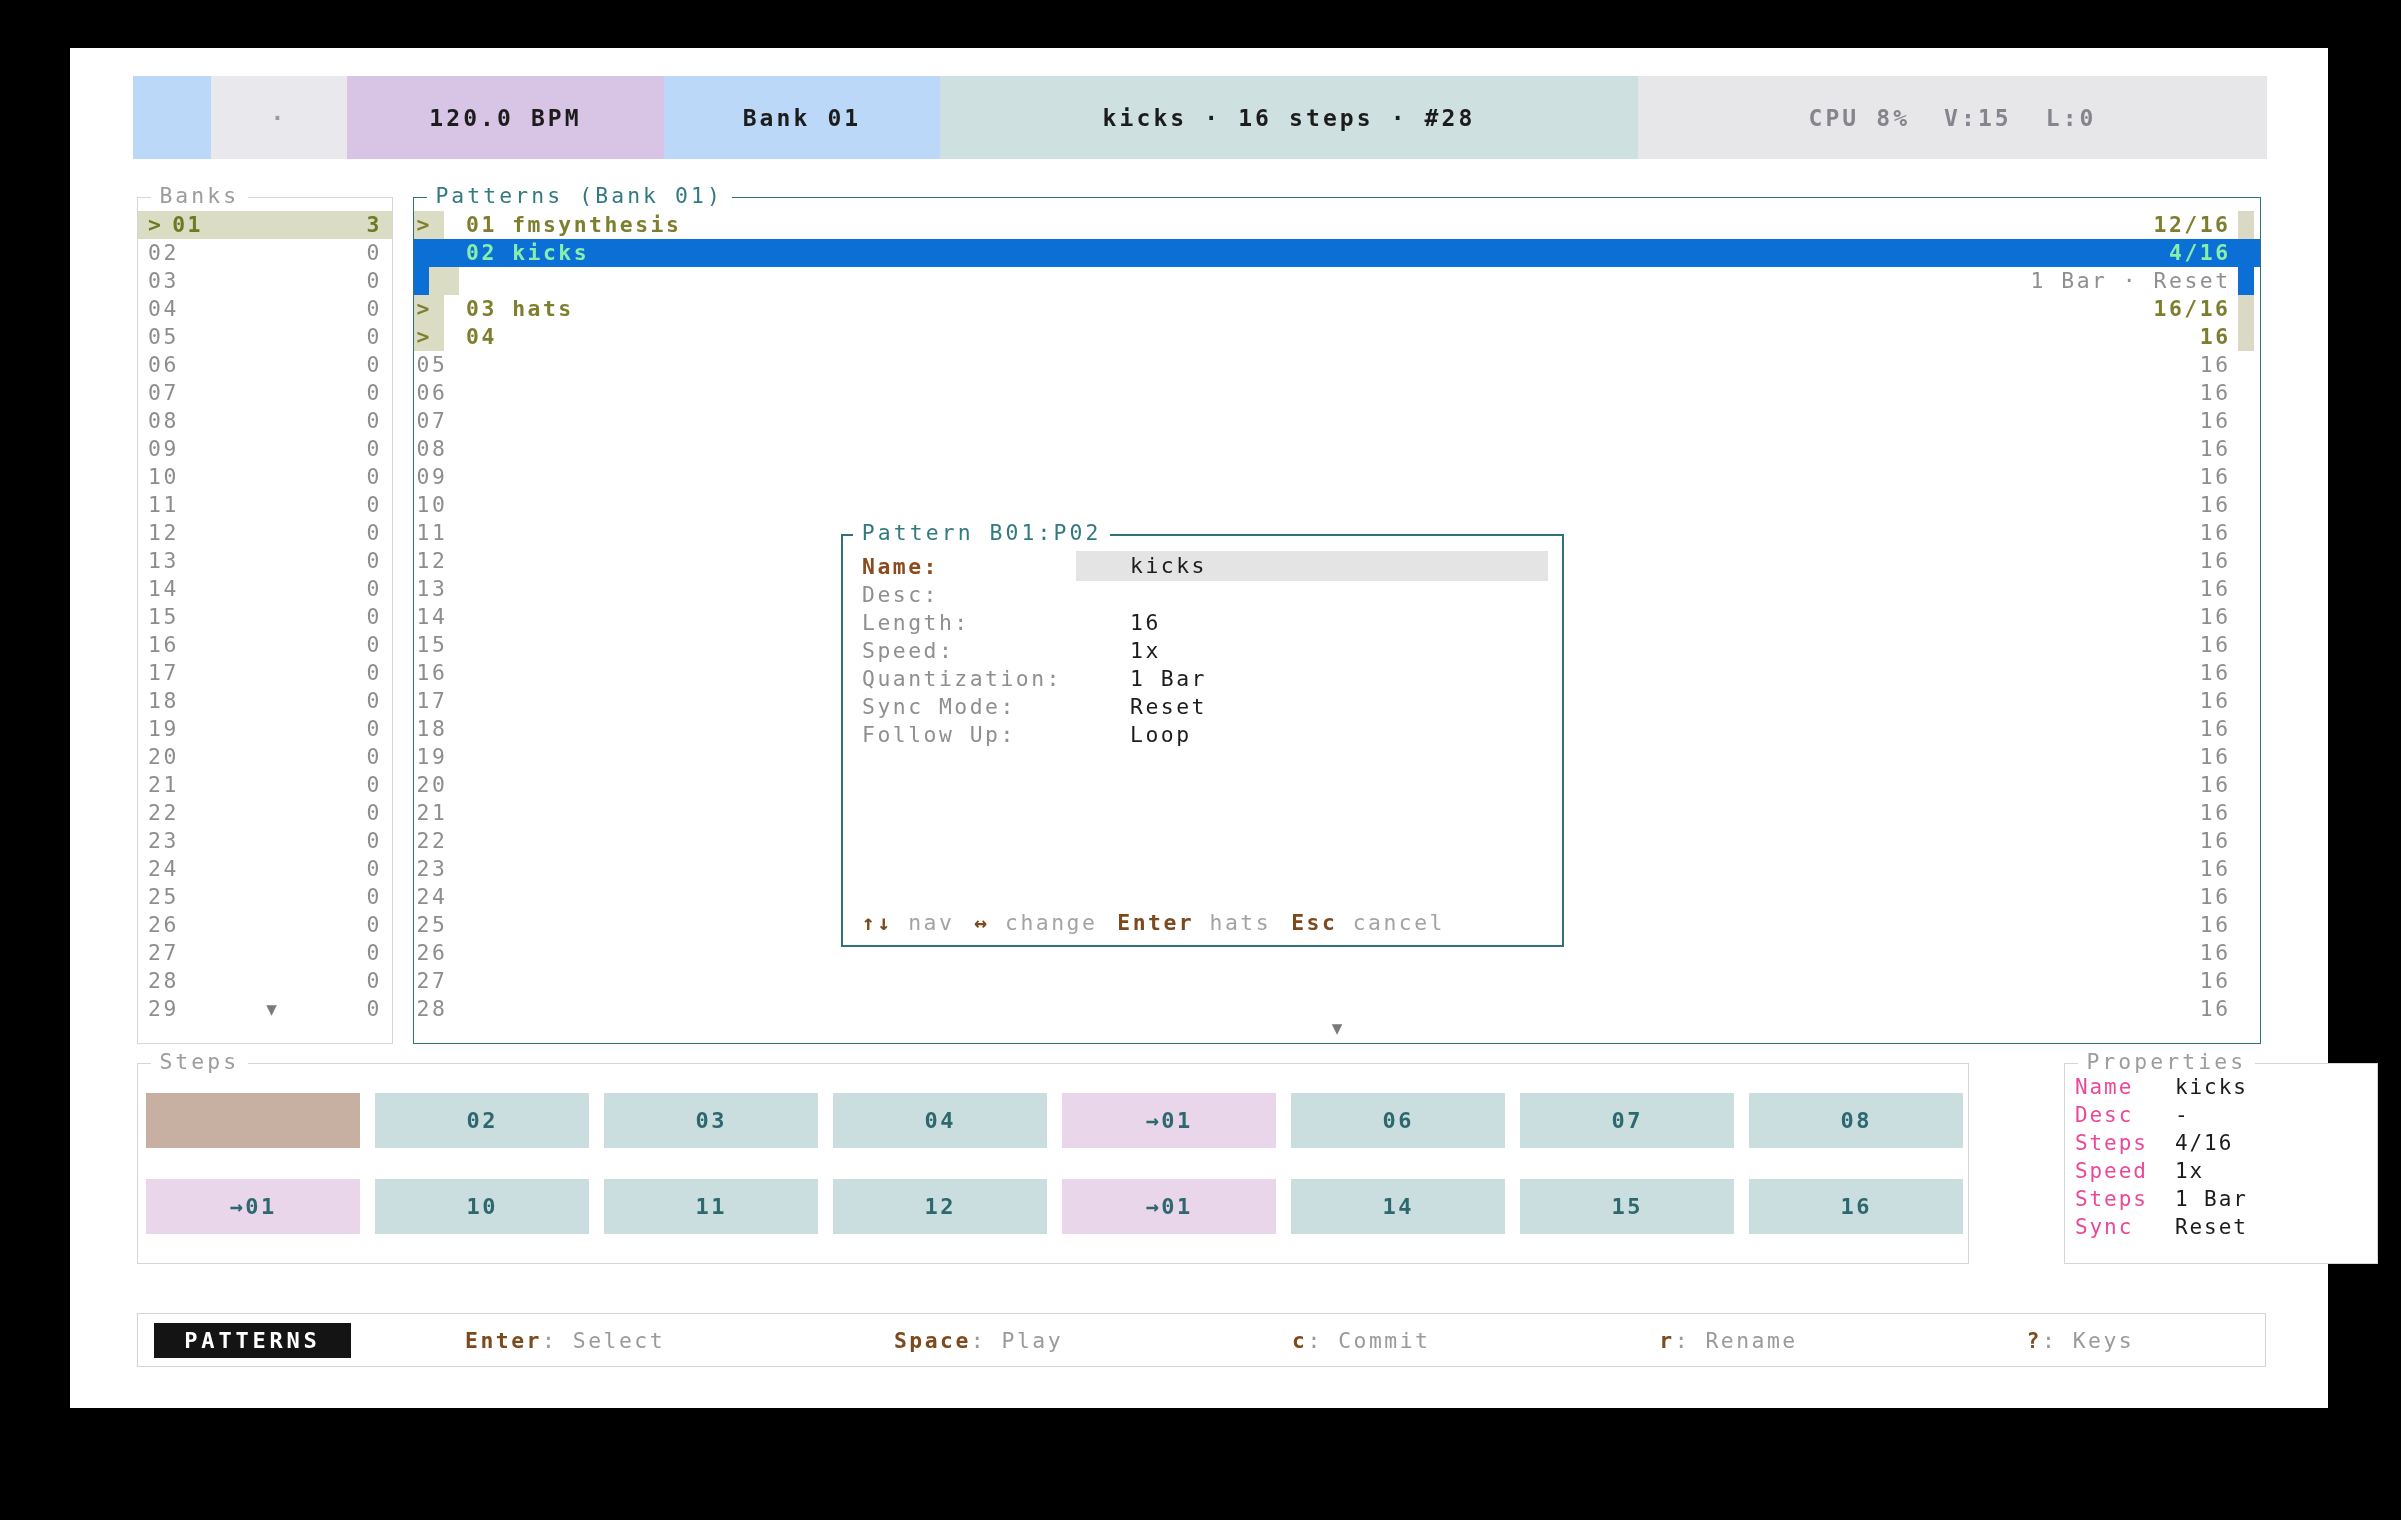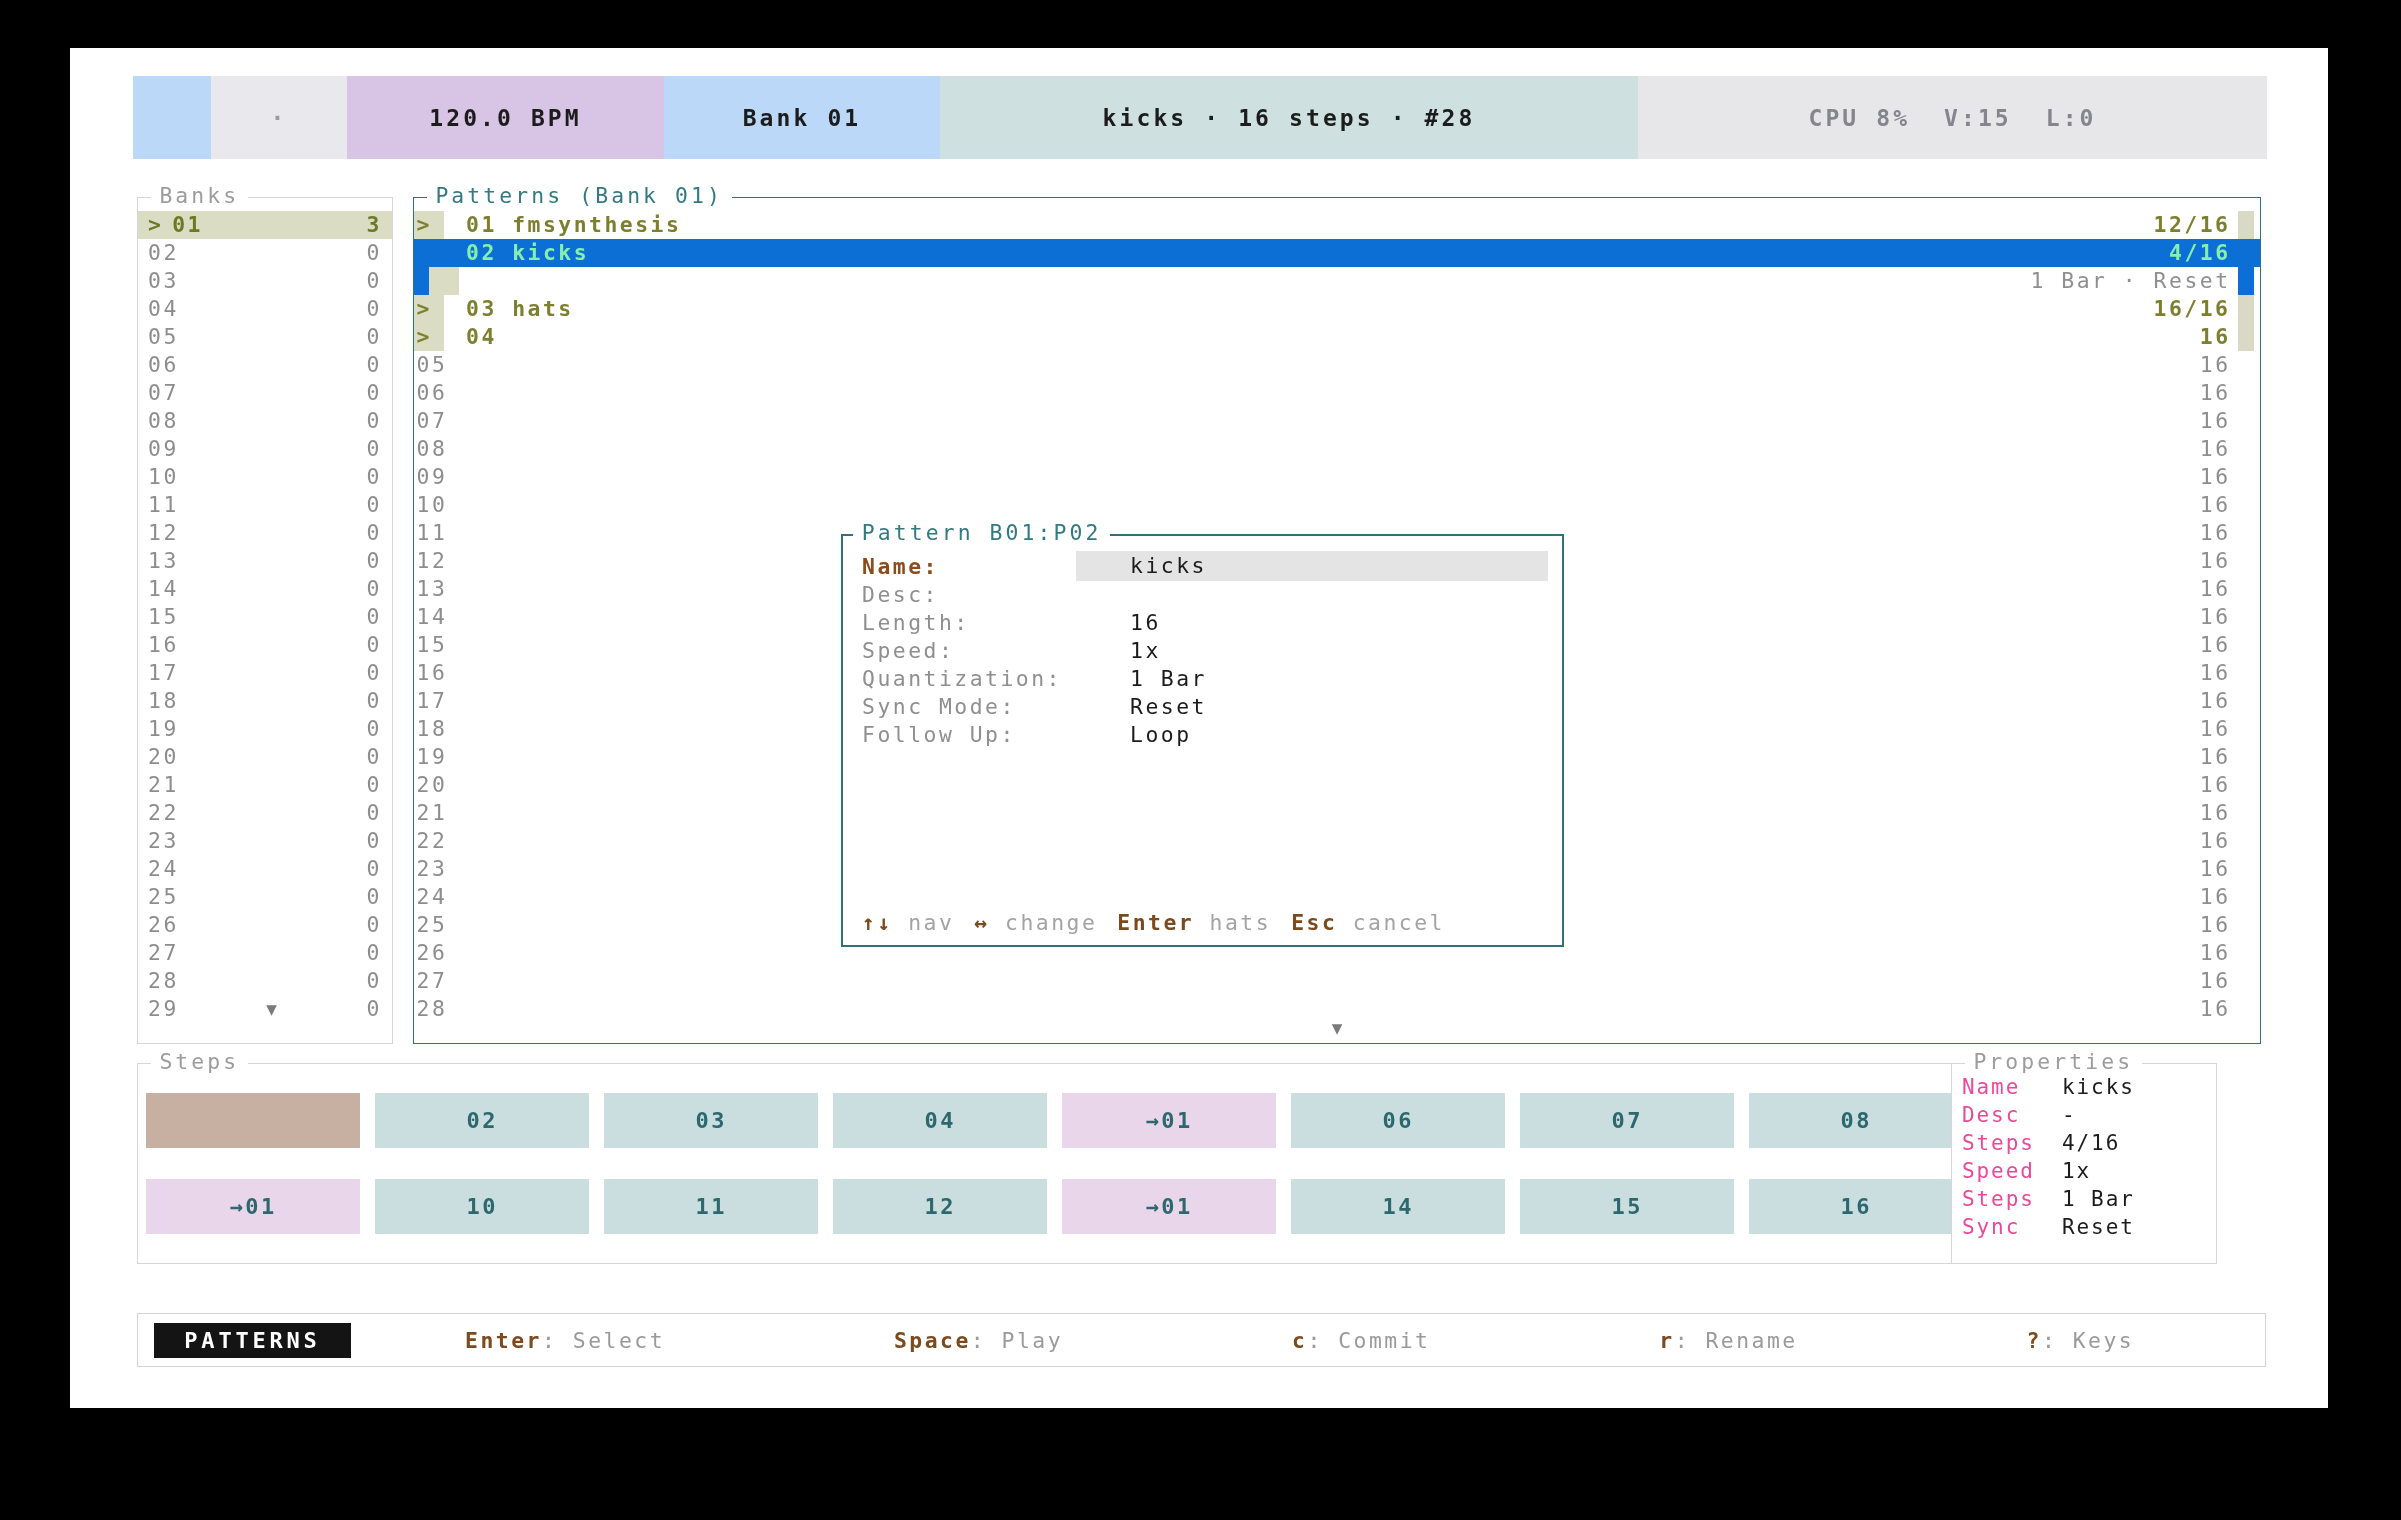--- a/index.html
+++ b/index.html
@@ -109,21 +109,21 @@
   }
   .cell {
     height: 55px; display: flex; align-items: center; justify-content: center;
     font-size: 22px; font-weight: bold; letter-spacing: 2.5px; color: #2c686e;
   }
   .cell.current { background: #c7b0a2; }
   .cell.step    { background: #cbdedf; }
   .cell.hit     { background: #ead6ea; }
 
   
-  .props { left: 1881px; top: 1015px; width: 266px; height: 201px; }
+  .props { left: 1994px; top: 1015px; width: 314px; height: 201px; }
   .props-list { padding: 8.8px 0 0 10px; }
   .xrow { height: 28px; display: flex; align-items: center; font-size: 21px; letter-spacing: 1.9px; }
   .xrow .pl { flex: 0 0 100px; color: #ec4899; }
   .xrow .pv { color: #1c1c1c; white-space: pre; }
 
   
   .statusbar {
     position: absolute; left: 67px; top: 1265px; width: 2129px; height: 54px;
     border: 1.9px solid #d4d4d4; display: flex; align-items: center; padding: 0 16.3px;
     background: #fff;

